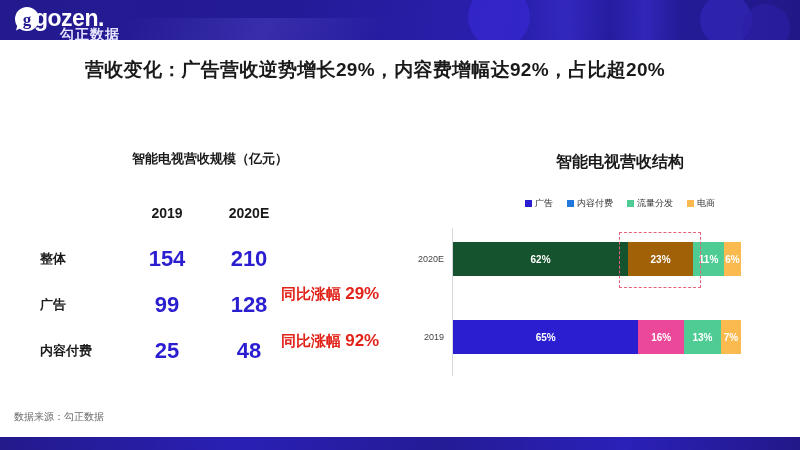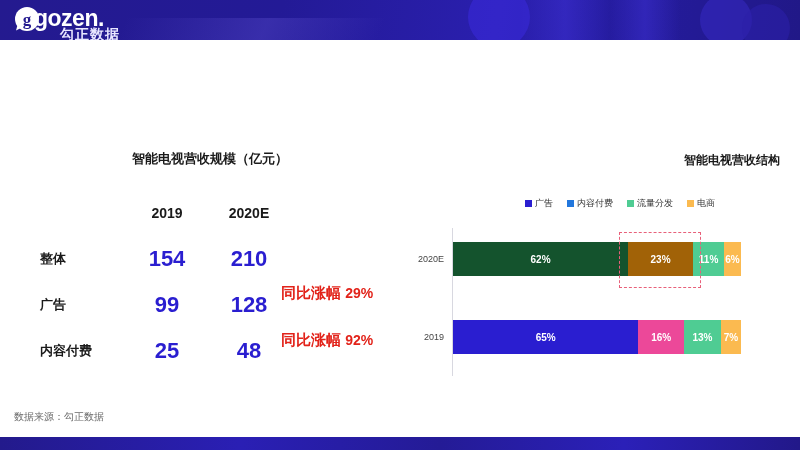--- a/index.html
+++ b/index.html
@@ -124,31 +124,31 @@
     font-weight: bold;
     color: #2a1ed0;
   }
   .growth {
     position: absolute;
     font-size: 15px;
     font-weight: bold;
     color: #e2231a;
     white-space: nowrap;
   }
-  .growth .pct { font-size: 14px; margin-top: 36px; }
+  .growth .pct { font-size: 17px; margin-top: 36px; }
   .growth-ad { left: 281px; top: 284px; }
   .growth-paid { left: 281px; top: 331px; }
 
   
   .chart-title {
     position: absolute;
     left: 460px; top: 152px;
     width: 320px;
-    text-align: right;
-    font-size: 12px;
+    text-align: center;
+    font-size: 16px;
     font-weight: bold;
     color: #1a1a1a;
   }
   .legend {
     position: absolute;
     left: 460px; top: 197px;
     width: 320px;
     display: flex;
     justify-content: center;
     gap: 14px;
@@ -234,20 +234,21 @@
       <svg class="logo-mark" viewBox="0 0 26 26">
         <circle cx="13" cy="13" r="12" fill="#ffffff"></circle>
         <path d="M3.5 19 L2 24.5 L8 21.5 Z" fill="#ffffff"></path>
         <text x="13" y="19" text-anchor="middle" font-family="Liberation Serif, serif" font-size="17" font-weight="bold" fill="#241a8f">g</text>
       </svg>
       <div class="logo-text">gozen.</div>
       <div class="logo-sub">勾正数据</div>
     </div>
   </div>
 
+  <div class="slide-title">营收变化：广告营收逆势增长29%，内容费增幅达92%，占比超20%</div>
 
   <div class="table-title">智能电视营收规模（亿元）</div>
 
   <table class="tbl">
     <thead>
       <tr>
         <th class="col-label hdr-year"></th>
         <th class="col-v1 hdr-year">2019</th>
         <th class="col-v2 hdr-year">2020E</th>
       </tr>

